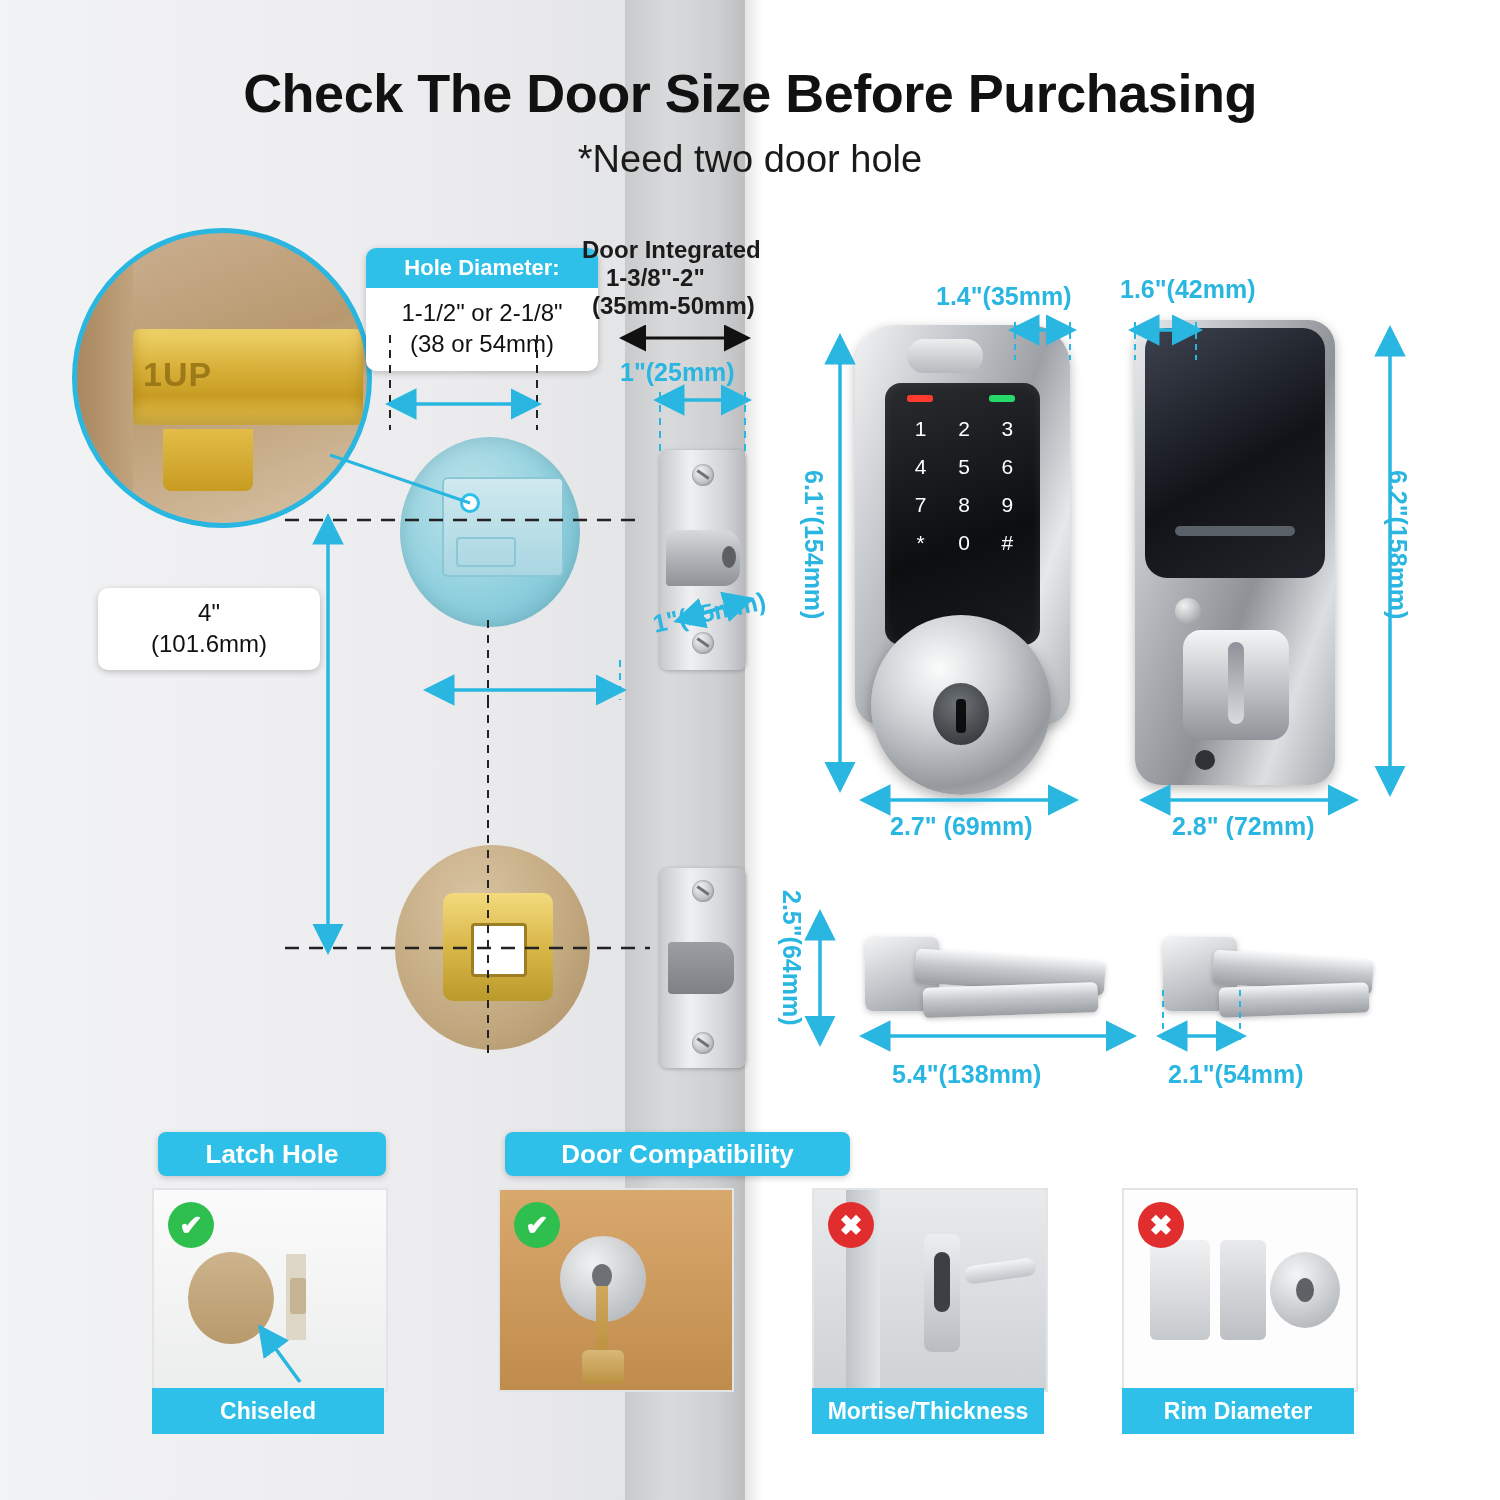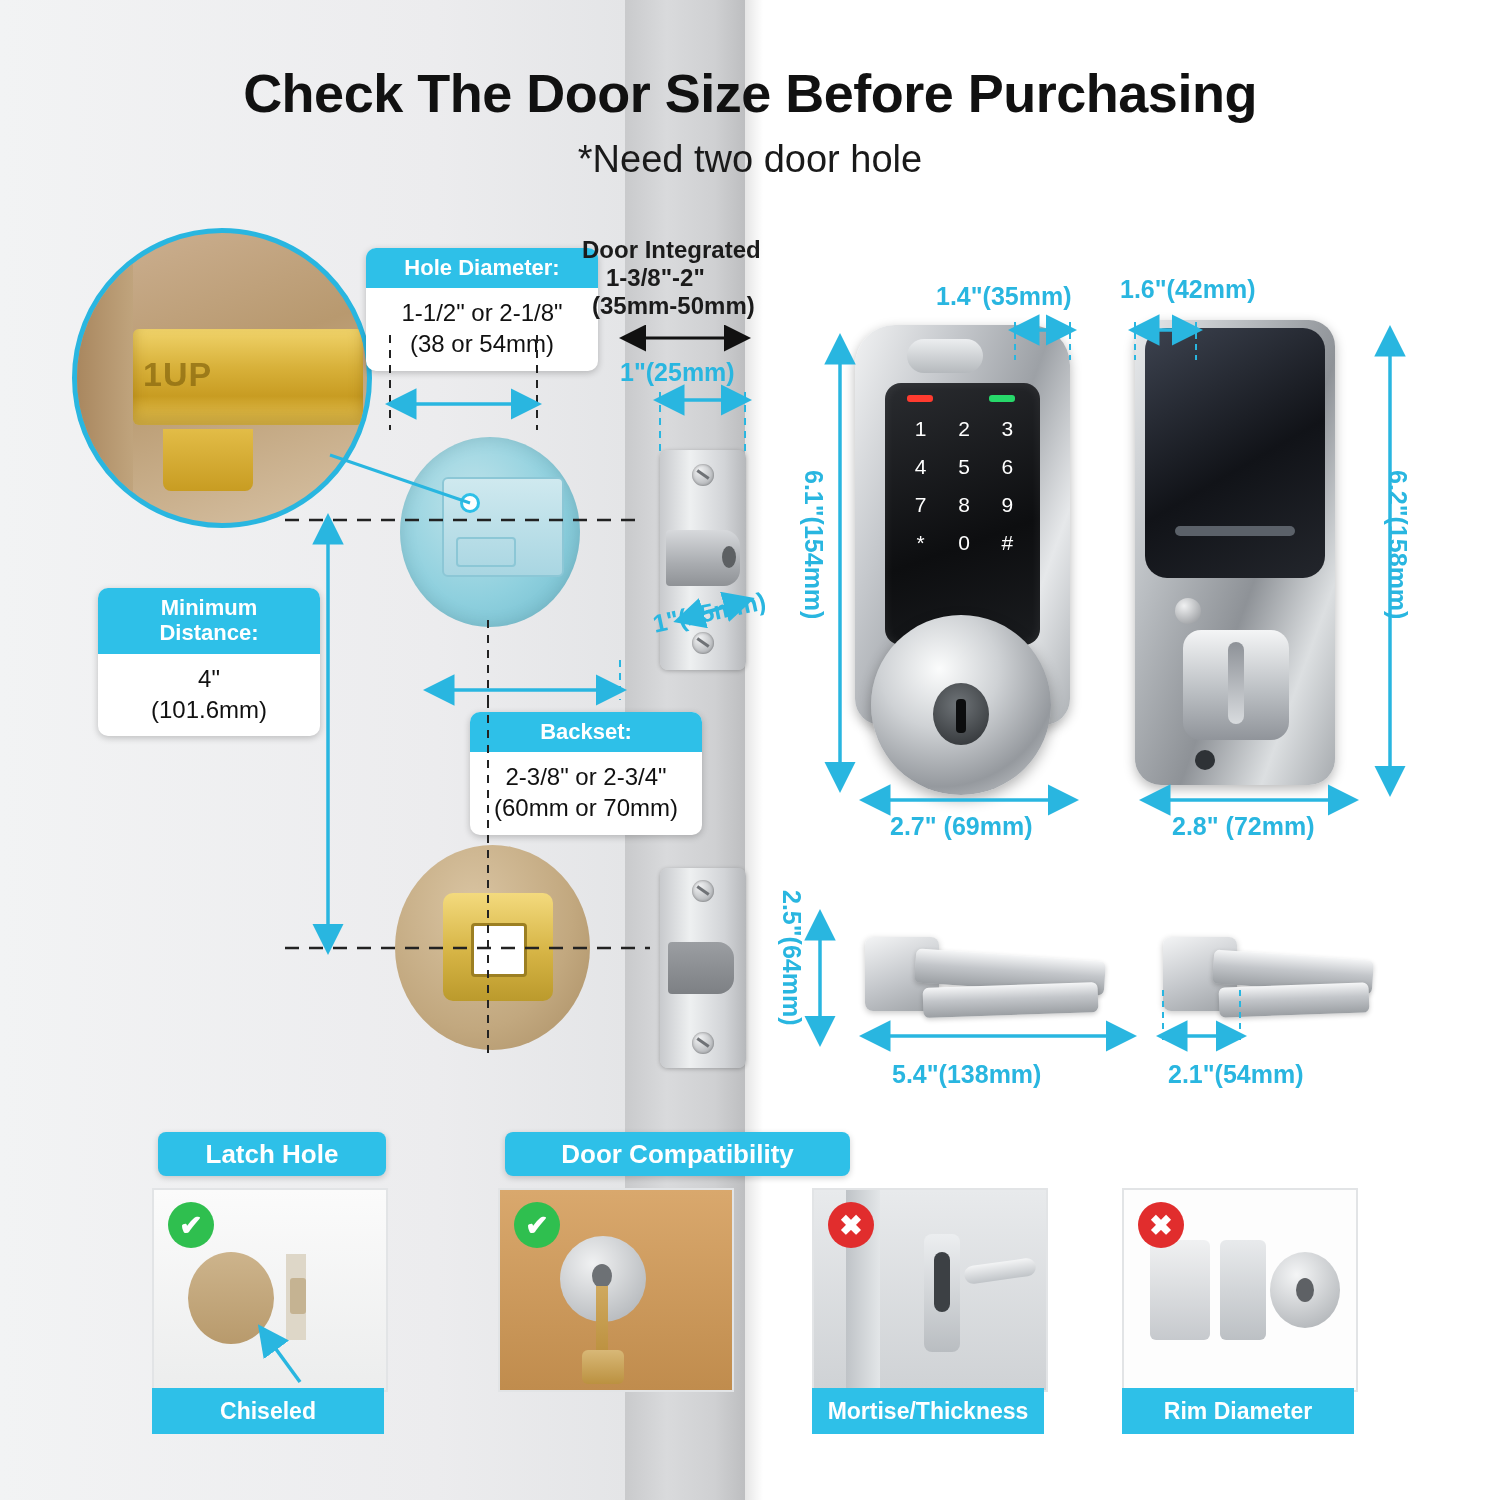--- a/index.html
+++ b/index.html
@@ -271,34 +271,26 @@
 
   <div class="callout" style="left:366px;top:248px;width:232px;">
     <div class="head">Hole Diameter:</div>
     <div class="body">
       <div>1-1/2" or 2-1/8"</div>
       <div>(38 or 54mm)</div>
     </div>
   </div>
 
   <div class="callout" style="left:98px;top:588px;width:222px;">
-    <div class="head">Minimum Distance:</div>
     <div class="body">
       <div>4"</div>
       <div>(101.6mm)</div>
     </div>
   </div>
 
-  <div class="callout" style="left:470px;top:712px;width:232px;">
-    <div class="head">Backset:</div>
-    <div class="body">
-      <div>2-3/8" or 2-3/4"</div>
-      <div>(60mm or 70mm)</div>
-    </div>
-  </div>
 
   <div class="dim dark" style="left:582px;top:236px;font-size:24px;">Door Integrated</div>
   <div class="dim dark" style="left:606px;top:264px;font-size:24px;">1-3/8"-2"</div>
   <div class="dim dark" style="left:592px;top:292px;font-size:24px;">(35mm-50mm)</div>
 
   <div class="dim" style="left:620px;top:358px;">1"(25mm)</div>
   <div class="dim" style="left:652px;top:598px;transform:rotate(-12deg);">1"(25mm)</div>
 
   <div class="dim" style="left:936px;top:282px;">1.4"(35mm)</div>
   <div class="dim" style="left:1120px;top:275px;">1.6"(42mm)</div>

